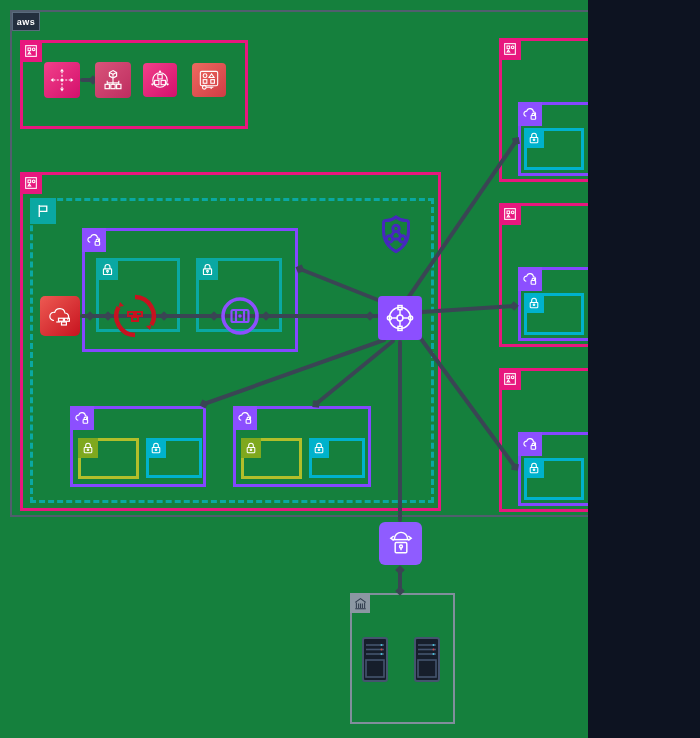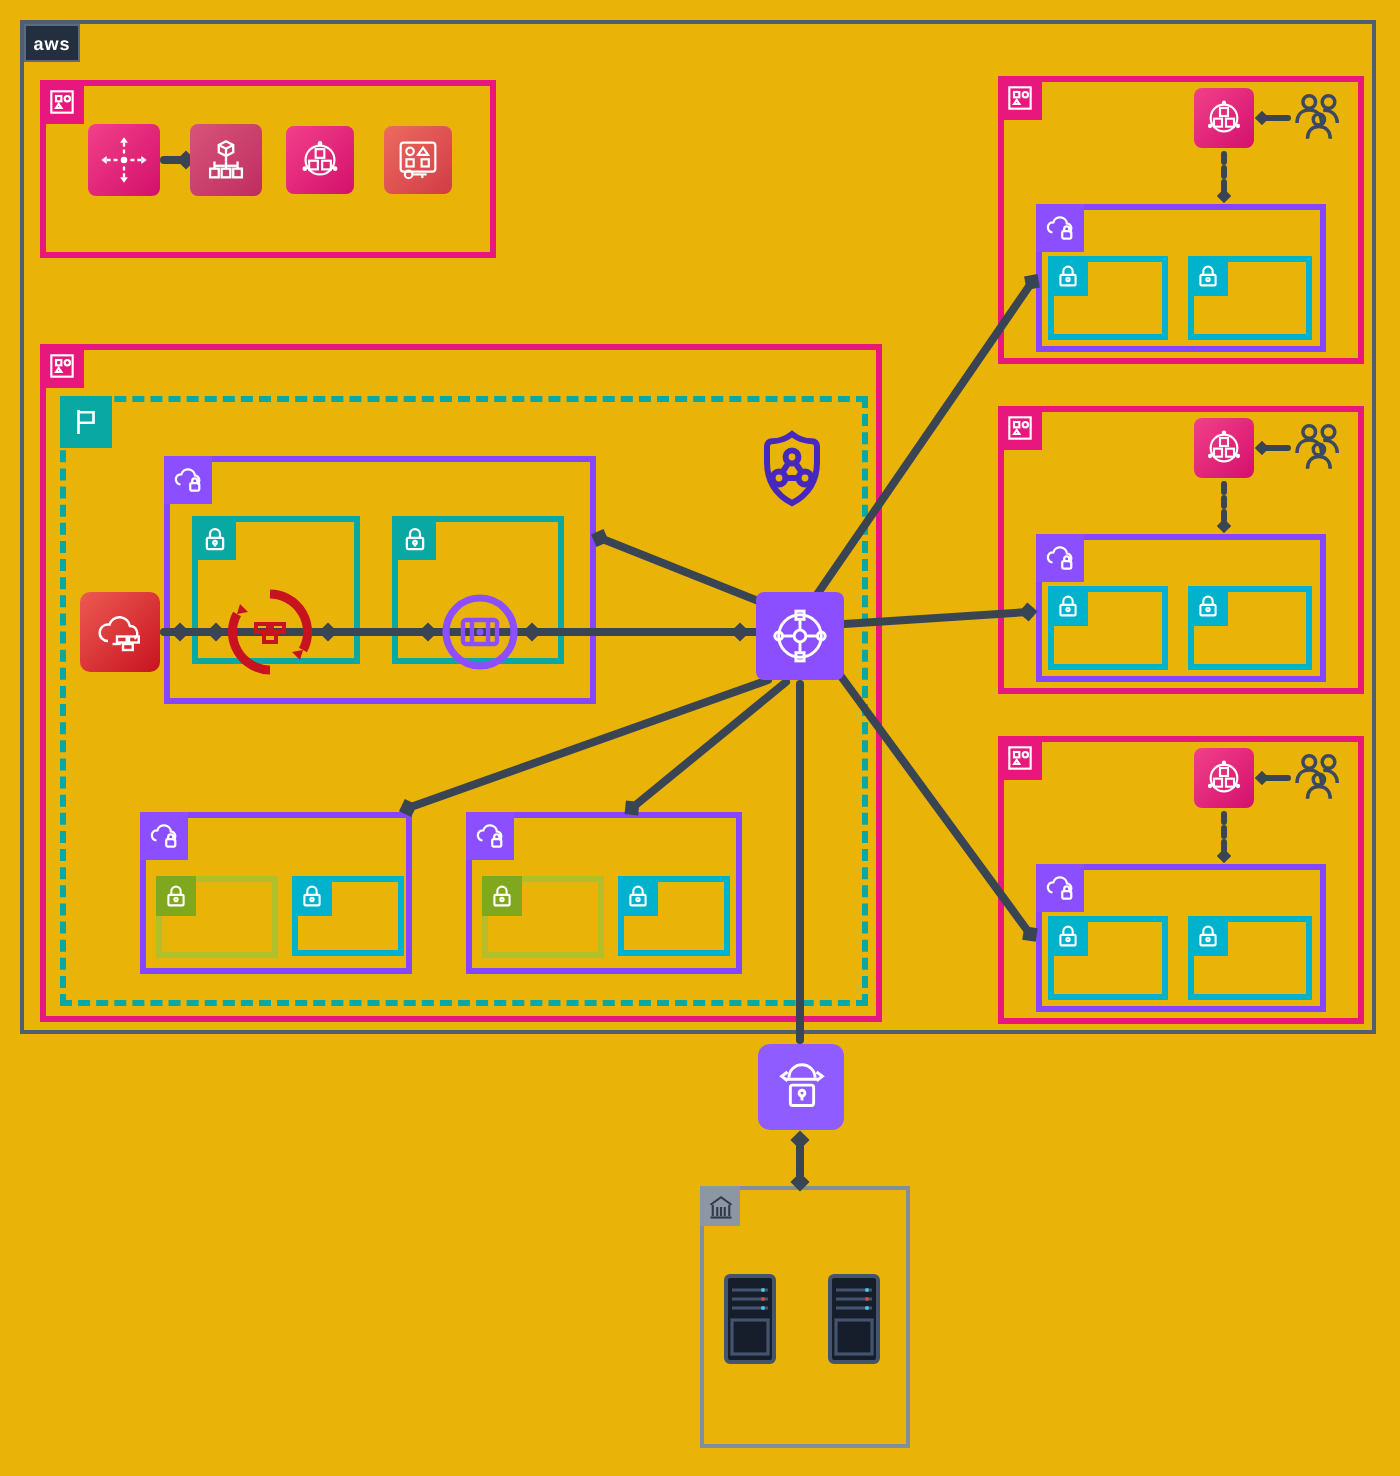--- a/index.html
+++ b/index.html
@@ -1,16 +1,16 @@
 <!DOCTYPE html>
 <html><head>
 <meta charset="utf-8">
 <style>
   html,body{margin:0;padding:0;background:#0d1321;}
-  #stage{position:relative;width:700px;height:738px;background:#eab308;overflow:hidden;
+  #stage{position:relative;width:588px;height:738px;background:#15803d;overflow:hidden;
          font-family:"Liberation Sans",sans-serif;}
   .grp{position:absolute;box-sizing:border-box;}
   .cicon{position:absolute;display:flex;align-items:center;justify-content:center;box-sizing:border-box;}
   .sicon{position:absolute;display:flex;align-items:center;justify-content:center;border-radius:4px;box-sizing:border-box;}
   svg{display:block;}
   
   .aws-cloud{border:2px solid #515e6e;}
   .acct{border:3px solid #e8177e;}
   .vpc-dashed{border:3px dashed #0aa8a2;}
   .purple-box{border:3px solid #8447ff;}

